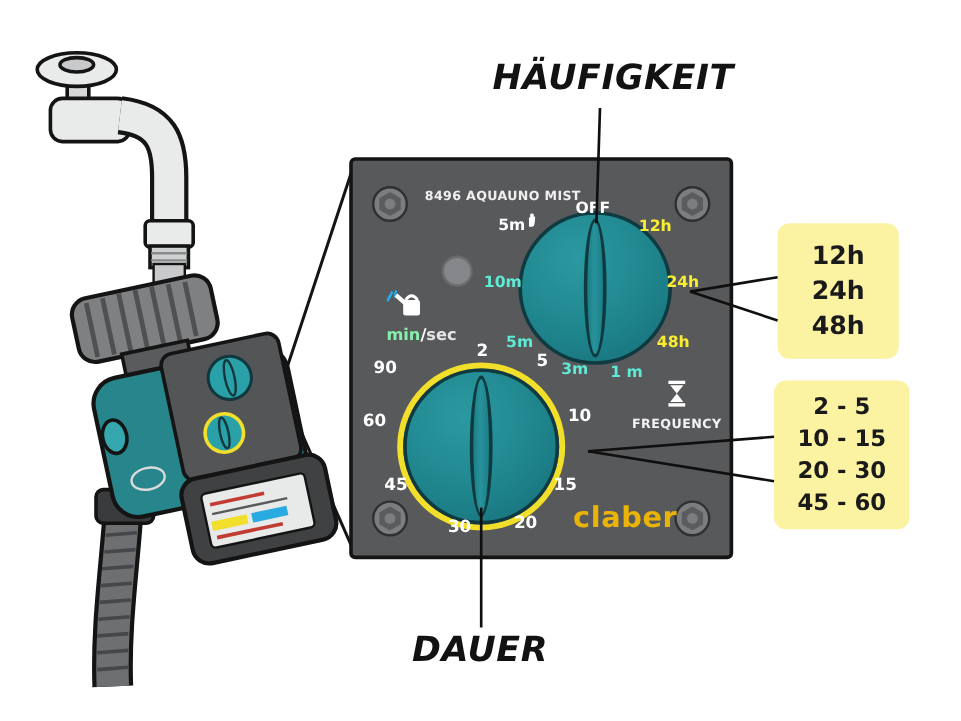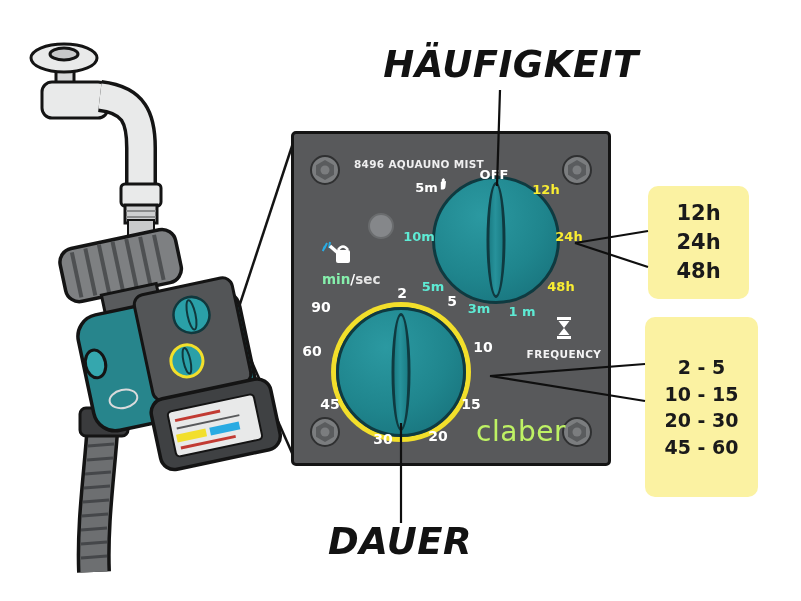--- a/index.html
+++ b/index.html
@@ -3,21 +3,21 @@
 <meta charset="utf-8">
 <style>
   *{box-sizing:border-box;margin:0;padding:0}
   body{background:#fff}
   #stage{position:relative;width:801px;height:601px;background:#fff;overflow:hidden;
          font-family:"DejaVu Sans","Liberation Sans",sans-serif;color:#111}
   svg.layer{position:absolute;left:0;top:0}
   #illu{z-index:1}
   #overlay{z-index:3;pointer-events:none}
   .c{position:absolute;transform:translate(-50%,-50%);white-space:nowrap}
-  .title{font-size:37px;font-weight:bold;font-style:italic;color:#121212;letter-spacing:.5px;z-index:4}
+  .title{font-size:29px;font-weight:bold;font-style:italic;color:#121212;letter-spacing:.5px;z-index:4}
 
   
   #panel{position:absolute;left:291px;top:131px;width:320px;height:335px;background:#58595B;
          border:3px solid #141414;border-radius:5px;z-index:2}
   .screw{position:absolute;width:30px;height:30px;border-radius:50%;background:#7B7D7F;border:2px solid #2F3031}
   .screw::before{content:"";position:absolute;inset:3px;background:#5A5C5E;
          clip-path:polygon(50% 0,95% 26%,95% 74%,50% 100%,5% 74%,5% 26%)}
   .screw::after{content:"";position:absolute;left:50%;top:50%;width:9px;height:9px;border-radius:50%;
          background:#7B7D7F;transform:translate(-50%,-50%)}
   #model{position:absolute;left:60px;top:24px;font-size:10.5px;font-weight:bold;color:#EFEFF0;letter-spacing:.3px}
@@ -35,27 +35,27 @@
   .dlbl{font-size:14px;font-weight:bold;color:#fff}
   #round-btn{position:absolute;left:74px;top:79px;width:26px;height:26px;border-radius:50%;
         background:#85878A;border:2px solid #6A6C6E}
   #minsec{position:absolute;left:28px;top:137px;font-size:13.5px;font-weight:bold}
   #minsec .min{color:#86efac}
   #minsec .sep{color:#fff}
   #minsec .sec{color:#e5e5e5}
   #can{position:absolute;left:28px;top:106px}
   #hourglass{position:absolute;left:262px;top:183px}
   #freq-caption{font-size:10.5px;font-weight:bold;color:#F3F3F4;letter-spacing:.4px}
-  #brand{font-size:28px;font-weight:normal;color:#bef264;letter-spacing:.5px}
+  #brand{font-size:24px;font-weight:bold;color:#eab308;letter-spacing:.5px}
 
   
   .legend{position:absolute;background:#FBF2A2;border-radius:10px;display:flex;flex-direction:column;
         align-items:center;justify-content:center;color:#1A1A1A;z-index:2;text-align:center}
   #legend-freq{left:648px;top:186px;width:101px;height:113px;font-size:21px;font-weight:bold;line-height:29px}
-  #legend-dur{left:645px;top:317px;width:113px;height:180px;font-size:19px;font-weight:bold;line-height:26.5px}
+  #legend-dur{left:645px;top:317px;width:113px;height:124px;font-size:19px;font-weight:bold;line-height:26.5px}
 </style>
 </head>
 <body>
 
 <div id="stage">
 
   <svg id="illu" class="layer" width="801" height="601" viewBox="0 0 801 601">
 
     <g stroke="#141414" stroke-width="2.5">
       <line x1="236" y1="316" x2="296" y2="134"></line>

